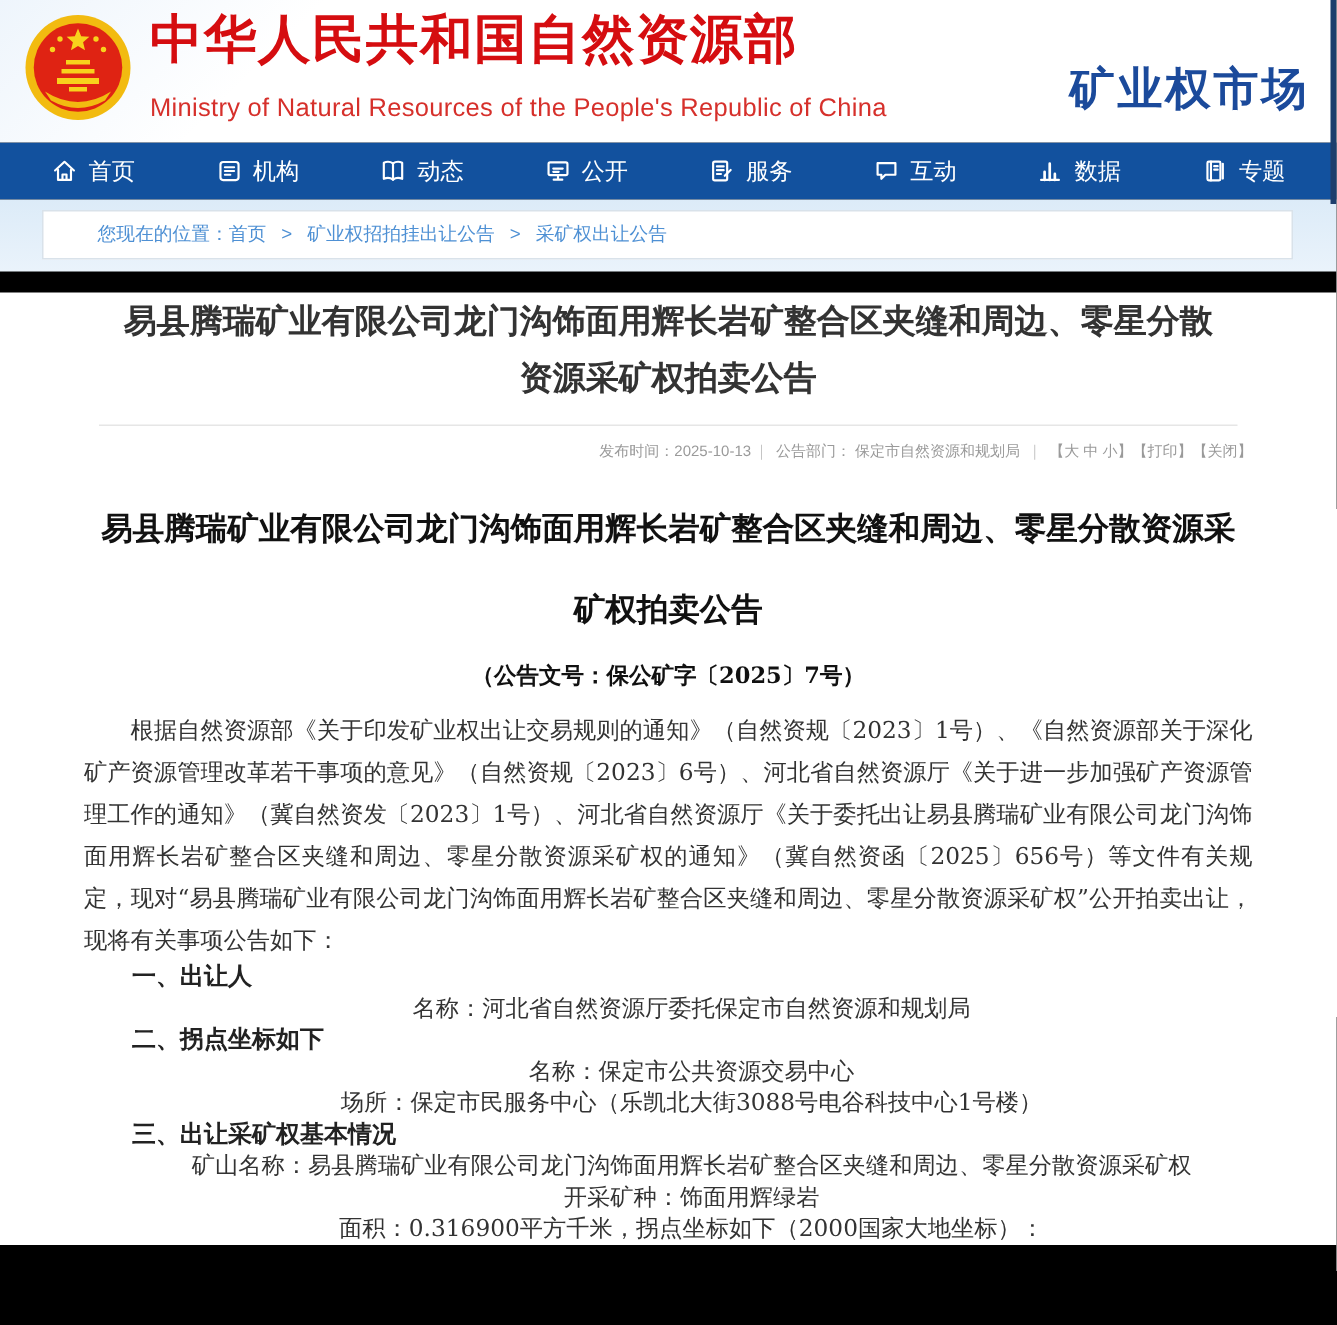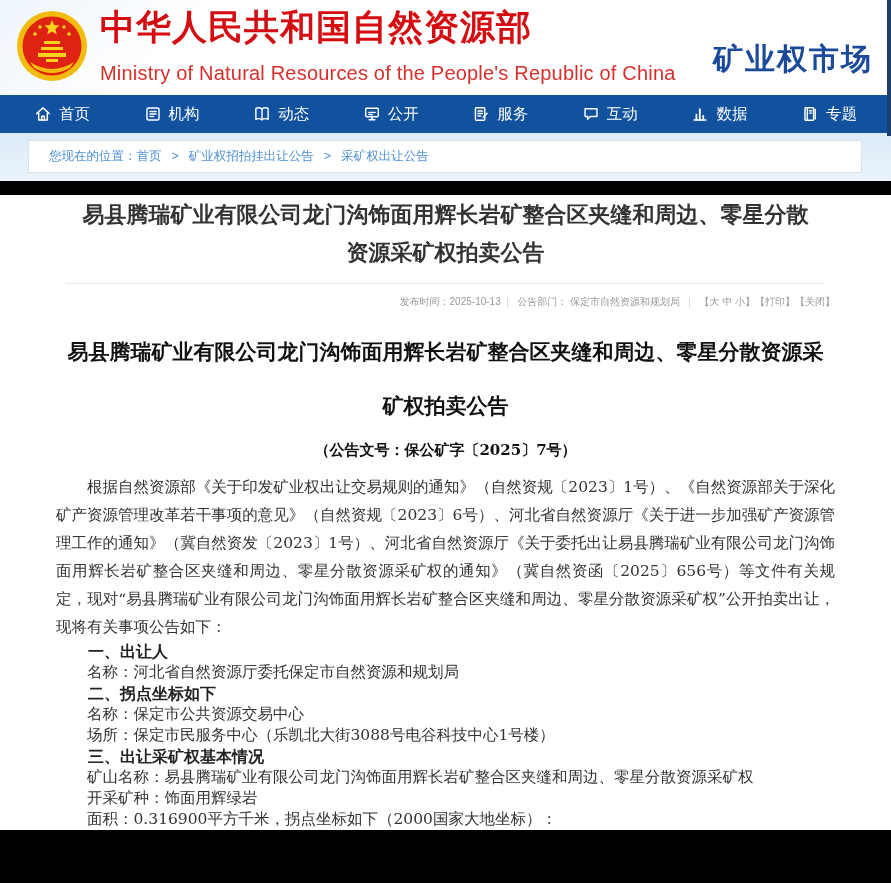--- a/index.html
+++ b/index.html
@@ -5,50 +5,50 @@
   html,body{margin:0;padding:0;}
   body{font-family:"Liberation Sans",sans-serif;background:#fff;}
   .page{position:relative;width:891px;height:883px;overflow:hidden;background:#000000;margin:0 auto;}
 
   
   .site-header{position:relative;height:95px;background:linear-gradient(135deg,#eef5fc 0%,#ffffff 22%);}
   .logo{position:absolute;left:16px;top:7px;display:flex;align-items:center;cursor:pointer;}
   .emblem{width:72px;height:72px;display:block;flex:0 0 auto;}
   .logo-text{margin-left:12px;}
   .title-cn{font-size:35px;font-weight:bold;color:#d50d10;letter-spacing:1px;line-height:40px;font-family:"Liberation Sans",sans-serif;}
-  .title-en{font-size:20px;color:#d6302b;margin-top:15px;letter-spacing:0.2px;}
+  .title-en{font-size:17px;color:#d6302b;margin-top:15px;letter-spacing:0.2px;}
   .site-name{position:absolute;right:18px;top:39px;font-size:30px;font-weight:bold;color:#1b4a9b;letter-spacing:2px;}
 
   
   .main-nav{height:38px;background:#12519e;display:flex;align-items:center;justify-content:space-between;padding:0 34px;}
   .nav-item{display:flex;align-items:center;gap:7px;color:#fff;font-size:15.5px;cursor:pointer;white-space:nowrap;}
   .nav-icon{width:18px;height:18px;display:inline-block;}
   .nav-icon svg{width:18px;height:18px;display:block;}
 
   
   .crumb-band{height:48px;background:linear-gradient(to bottom,#dcebf8,#eaf3fb);padding-top:7px;box-sizing:border-box;}
-  .crumb-box{margin:0 29px 0 28px;height:33px;background:#fff;border:1px solid #d9e2ea;box-sizing:border-box;line-height:31px;padding-left:20px;font-size:12.5px;color:#4e90d4;}
+  .crumb-box{margin:0 29px 0 28px;height:33px;background:#fff;border:1px solid #d9e2ea;box-sizing:border-box;line-height:31px;padding-left:36px;font-size:12.5px;color:#4e90d4;}
   .crumb-box .sep{margin:0 10px;color:#4e90d4;}
   .crumb-link{cursor:pointer;color:#4e90d4;text-decoration:none;}
 
   
   .article{padding:0 56px;background:#fff;}
   .page-title{font-size:22px;font-weight:bold;color:#333;text-align:center;line-height:38px;margin:14px 24px 12px;font-family:"DejaVu Serif","Liberation Serif",serif;}
   .meta-divider{border-top:1px solid #e6e6e6;margin:0 10px;}
   .meta{text-align:right;font-size:10px;color:#9a9a9a;margin-top:9px;height:18px;line-height:18px;}
   .meta .sep{color:#c0c0c0;margin:0 2px;}
   .meta .action{cursor:pointer;color:#9a9a9a;}
   .body-title{font-size:21px;font-weight:bold;color:#111;text-align:center;line-height:54px;margin:14px 4px 0;font-family:"DejaVu Serif","Liberation Serif",serif;}
   .doc-no{font-size:15px;font-weight:bold;color:#111;text-align:center;line-height:30px;margin:2px 0 8px;font-family:"DejaVu Serif","Liberation Serif",serif;}
 
   .article-body{color:#333;font-family:"DejaVu Serif","Liberation Serif",serif;}
   .article-body p{margin:0;text-indent:2em;font-size:15.5px;}
   .p-lead{line-height:28px;text-align:justify;}
   .p-heading{font-weight:bold;line-height:21px;color:#222;font-family:"Liberation Sans",sans-serif;font-size:16px !important;}
-  .p-item{line-height:21px;}
+  .p-item{line-height:21px;text-align:center;}
 
   
   .scrollbar{position:absolute;right:0;top:0;width:4px;height:883px;}
   .scrollbar .thumb{width:4px;height:136px;background:#1c3e6d;}
 </style>
 </head>
 <body>
 
 <div class="page">
 

